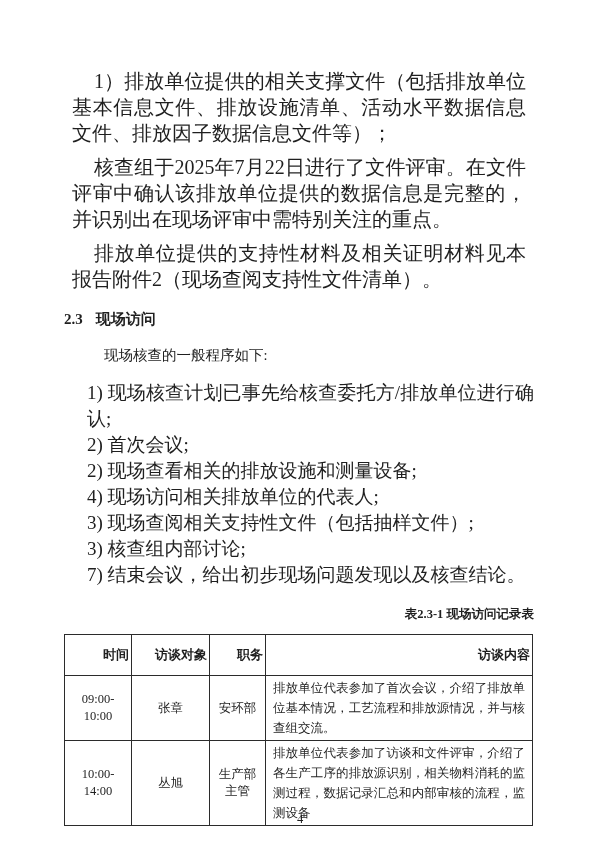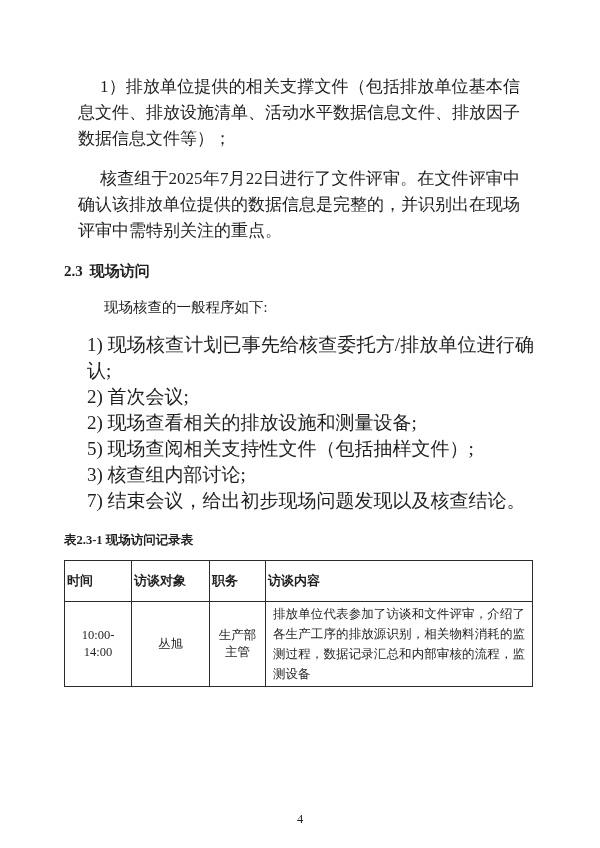--- a/index.html
+++ b/index.html
@@ -16,66 +16,66 @@
     font-family: "Liberation Serif", "DejaVu Serif", serif;
     color: #1f1f1f;
   }
   .content {
     position: absolute;
     left: 64px;
     top: 60px;
     width: 470px;
   }
   .body-para {
-    margin: 14px;
-    font-size: 17px;
+    margin: 8px;
+    font-size: 20px;
     line-height: 26px;
     text-align: justify;
     text-indent: 22px;
   }
   .section-heading {
     margin: 16px 0 10px 0;
     font-size: 15px;
     font-weight: bold;
     line-height: 22px;
   }
-  .section-heading .sec-num { margin-right: 7px; }
+  .section-heading .sec-num { margin-right: 13px; }
   .intro-para {
     margin: 12px;
     font-size: 14.5px;
     line-height: 26px;
     text-indent: 28px;
   }
   .list-item {
     margin: 0 0 0 23px;
     font-size: 19px;
     line-height: 26px;
     text-align: justify;
   }
   .table-caption {
     margin: 18px 0 12px 0;
-    text-align: left;
+    text-align: right;
     font-size: 12.5px;
     font-weight: bold;
     line-height: 16px;
   }
   table.record-table {
     border-collapse: collapse;
     width: 468px;
     table-layout: fixed;
     font-size: 12.5px;
   }
   table.record-table th,
   table.record-table td {
     border: 1px solid #2b2b2b;
     vertical-align: middle;
   }
   table.record-table th {
     font-weight: bold;
-    text-align: left;
+    text-align: right;
     padding: 11px 2px;
     font-size: 13px;
   }
   td.cell-center {
     text-align: center;
     padding: 4px 2px;
     line-height: 17px;
     white-space: pre-line;
   }
   td.cell-content {
@@ -93,29 +93,31 @@
   }
 </style>
 </head>
 <body>
 
 <div class="page">
   <div class="content">
 
     <p class="body-para">1）排放单位提供的相关支撑文件（包括排放单位基本信息文件、排放设施清单、活动水平数据信息文件、排放因子数据信息文件等）；</p>
     <p class="body-para">核查组于2025年7月22日进行了文件评审。在文件评审中确认该排放单位提供的数据信息是完整的，并识别出在现场评审中需特别关注的重点。</p>
+    <p class="body-para">排放单位提供的支持性材料及相关证明材料见本报告附件2（现场查阅支持性文件清单）。</p>
 
     <h2 class="section-heading"><span class="sec-num">2.3</span><span>现场访问</span></h2>
 
     <p class="intro-para">现场核查的一般程序如下:</p>
 
     <p class="list-item">1) 现场核查计划已事先给核查委托方/排放单位进行确认;</p>
     <p class="list-item">2) 首次会议;</p>
     <p class="list-item">2) 现场查看相关的排放设施和测量设备;</p>
-    <p class="list-item">5) 现场查阅相关支持性文件（包括抽样文件）;</p>
+    <p class="list-item">4) 现场访问相关排放单位的代表人;</p>
+    <p class="list-item">3) 现场查阅相关支持性文件（包括抽样文件）;</p>
     <p class="list-item">3) 核查组内部讨论;</p>
     <p class="list-item">7) 结束会议，给出初步现场问题发现以及核查结论。</p>
 
 
     <p class="table-caption">表2.3-1 现场访问记录表</p>
 
     <table class="record-table">
       <colgroup>
         <col style="width:67px">
         <col style="width:78px">
@@ -125,20 +127,27 @@
       <thead>
         <tr>
           <th>时间</th>
           <th>访谈对象</th>
           <th>职务</th>
           <th>访谈内容</th>
         </tr>
       </thead>
       <tbody>
         <tr>
+          <td class="cell-center">09:00-
+10:00</td>
+          <td class="cell-center">张章</td>
+          <td class="cell-center">安环部</td>
+          <td class="cell-content">排放单位代表参加了首次会议，介绍了排放单位基本情况，工艺流程和排放源情况，并与核查组交流。</td>
+        </tr>
+        <tr>
           <td class="cell-center">10:00-
 14:00</td>
           <td class="cell-center">丛旭</td>
           <td class="cell-center">生产部
 主管</td>
           <td class="cell-content">排放单位代表参加了访谈和文件评审，介绍了各生产工序的排放源识别，相关物料消耗的监测过程，数据记录汇总和内部审核的流程，监测设备</td>
         </tr>
       </tbody>
     </table>
 

